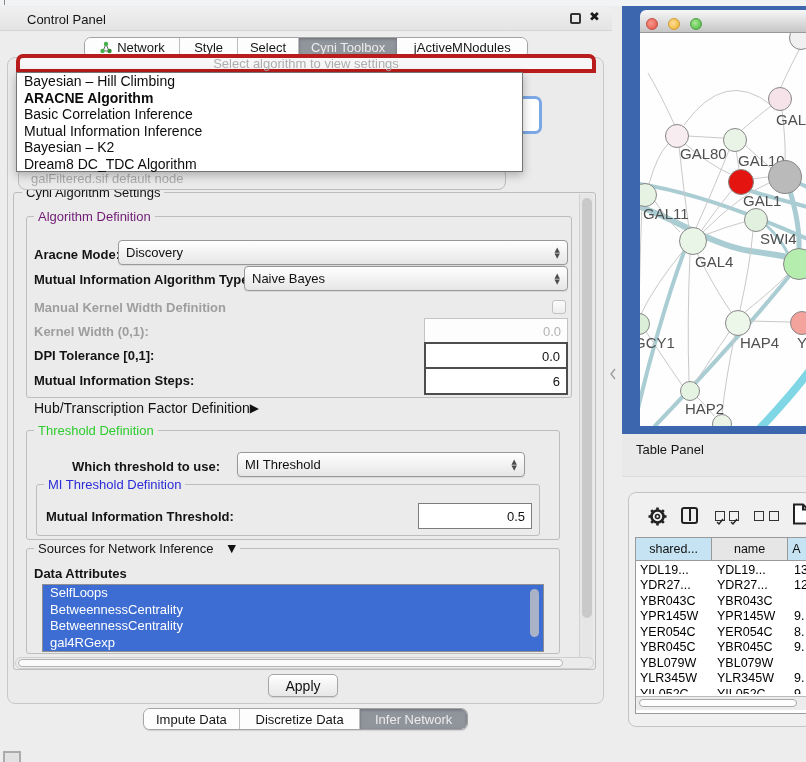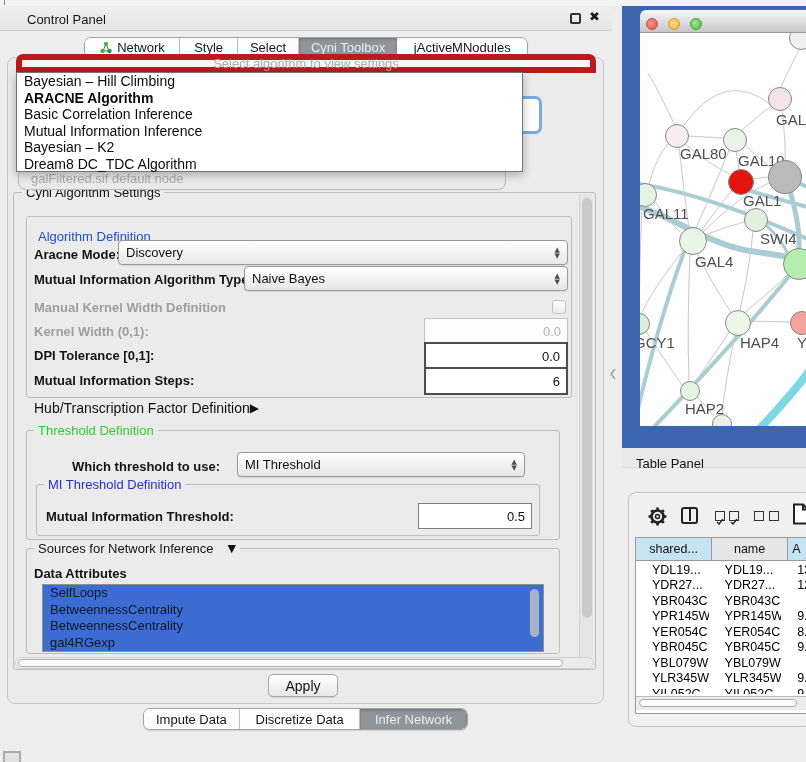--- a/index.html
+++ b/index.html
@@ -24,27 +24,27 @@
   .tabbar{display:flex;border:1px solid #a3a3a3;border-radius:7px;overflow:hidden;
           background:#fdfdfd;box-shadow:0 1px 1px rgba(0,0,0,.12);}
   .tab{display:flex;align-items:center;justify-content:center;font-size:13px;color:#161616;
        background:#fdfdfd;border-right:1px solid #bdbdbd;gap:4px;}
   .tab:last-child{border-right:none;}
   .tab.sel{background:#90949b;color:#ececec;border-right:none;box-shadow:inset 0 1px 3px rgba(0,0,0,.25);}
   .popup{background:#fff;border:1px solid #757575;box-shadow:0 3px 9px rgba(0,0,0,.28);}
   .pitem{height:16.6px;line-height:16.6px;font-size:14px;padding-left:7px;color:#0c0c0c;white-space:nowrap;}
   .pitem.bold{font-weight:bold;}
   .listbox{background:#fff;border:1px solid #8f8f8f;overflow:hidden;}
-  .litem{height:16.5px;line-height:16.5px;padding-left:7px;font-size:13px;color:#0f172a;
+  .litem{height:16.5px;line-height:16.5px;padding-left:7px;font-size:13px;color:#ffffff;
          background:#3d6cd2;white-space:nowrap;}
   .thumb{position:absolute;background:#c9c9c9;border-radius:5px;}
   .gnode{position:absolute;border:1px solid #878787;border-radius:50%;}
   .glabel{position:absolute;font-size:15px;color:#4f4f4f;white-space:nowrap;}
   .trow{display:flex;height:15.5px;align-items:center;}
-  .tcell{font-size:12.5px;color:#000;overflow:hidden;white-space:nowrap;padding-left:4px;box-sizing:border-box;margin-left:12px;}
+  .tcell{font-size:12.5px;color:#000;overflow:hidden;white-space:nowrap;padding-left:4px;box-sizing:border-box;}
   .c0{width:77px;}.c1{width:77px;}.c2{width:18px;}
   .hcell{display:flex;align-items:center;justify-content:center;font-size:12.5px;color:#111;
          border-right:1px solid #9a9a9a;box-sizing:border-box;height:100%;overflow:hidden;white-space:nowrap;}
   .tri{font-family:"DejaVu Sans",sans-serif;}
 </style>
 </head>
 <body>
 
 <div class="abs" style="left:0;top:0;width:806px;height:6px;background:#f2f3f5;"></div>
 <div class="abs" style="left:4px;top:0;width:1px;height:5px;background:#8a8a8a;"></div>
@@ -78,21 +78,21 @@
   </div>
 
   <div class="abs" style="left:0;top:1px;width:612px;height:24px;background:linear-gradient(#f0f0f0,#e4e4e4);border-bottom:1px solid #d4d4d4;">
     <div class="abs n13" style="left:27px;top:5px;">Control Panel</div>
     <div class="abs" style="left:570px;top:6px;width:11px;height:11px;border:2px solid #333;border-radius:2px;"></div>
     <div class="abs" style="left:589px;top:2px;font-size:13px;font-weight:bold;color:#1a1a1a;font-family:'DejaVu Sans',sans-serif;">✖</div>
   </div>
 
   <div class="abs" style="left:7px;top:51px;width:597px;height:647px;background:#ebebeb;border:1px solid #c8c8c8;border-radius:8px;"></div>
 
-  <div class="abs" style="left:16px;top:48px;width:580px;height:19px;background:#f7f7f7;border:6px solid #b91c1c;border-radius:7px 7px 0 0;display:flex;align-items:center;justify-content:center;z-index:8;">
+  <div class="abs" style="left:16px;top:48px;width:580px;height:19px;background:#f7f7f7;border:4px solid #b91c1c;border-radius:7px 7px 0 0;display:flex;align-items:center;justify-content:center;z-index:8;">
     <span style="font-size:13px;color:#aeaeae;">Select algorithm to view settings</span>
   </div>
 
   <div class="abs" style="left:510px;top:90px;width:32px;height:38px;border:3px solid #7ba8e4;border-radius:7px;background:#fff;z-index:6;"></div>
 
   <div class="abs" style="left:18px;top:161px;width:488px;height:23px;border:1px solid #bcbcbc;border-radius:8px;background:#eaeaea;z-index:6;display:flex;align-items:center;">
     <span style="font-size:13px;color:#ababab;padding-left:12px;">galFiltered.sif default node</span>
   </div>
 
   <div class="abs popup" style="left:16px;top:66px;width:507px;height:100px;z-index:10;">
@@ -105,21 +105,21 @@
   </div>
 
   <div class="abs grp" style="left:13px;top:186px;width:583px;height:478px;"></div>
   <div class="grp-title abs" style="left:22px;top:179px;color:#141414;">Cyni Algorithm Settings</div>
 
   <div class="abs" style="left:579px;top:188px;width:14px;height:472px;background:#e6e6e6;border-left:1px solid #d2d2d2;border-radius:0 3px 3px 0;">
     <div class="thumb" style="left:2px;top:4px;width:10px;height:420px;"></div>
   </div>
 
   <div class="abs grp" style="left:26px;top:210px;width:546px;height:182px;"></div>
-  <div class="grp-title abs" style="left:34px;top:203px;color:#1d4ed8;margin-top:20px;">Algorithm Definition</div>
+  <div class="grp-title abs" style="left:34px;top:203px;color:#701a75;">Algorithm Definition</div>
 
   <div class="abs b13" style="left:34px;top:241px;">Aracne Mode:</div>
   <div class="abs combo" style="left:118px;top:234px;width:450px;height:25px;">
     <span>Discovery</span>
     <span class="stepper">
         <span>▲</span>
         <span>▼</span>
       </span>
   </div>
 
@@ -296,21 +296,21 @@
           <div class="glabel" style="left: 157px; top: 301px;">Y</div>
           <div class="gnode" style="left: 40px; top: 348px; width: 18px; height: 18px; background: rgb(229, 243, 226);"></div>
           <div class="glabel" style="left: 45px; top: 367px;">HAP2</div>
           <div class="gnode" style="left: 72px; top: 381px; width: 18px; height: 18px; background: rgb(233, 244, 231);"></div>
         </div>
     </div>
   </div>
 </div>
 <div class="abs" style="left:622px;top:452px;width:184px;height:6px;background:#9faecb;"></div>
 
-<div class="abs" style="left:622px;top:448px;width:184px;height:20px;background:#e9e9e9;border-bottom:1px solid #dcdcdc;">
+<div class="abs" style="left:622px;top:434px;width:184px;height:43px;background:#e9e9e9;border-bottom:1px solid #dcdcdc;">
   <span class="abs n13" style="left:14px;top:8px;">Table Panel</span>
 </div>
 
 <div class="abs" style="left:628px;top:492px;width:184px;height:235px;background:#f0f0f0;border:1px solid #c3c3c3;border-radius:8px;">
 
   <svg class="abs" style="left:18px;top:13px;" width="21" height="21" viewBox="0 0 21 21">
     <g stroke="#222" stroke-width="2.6">
       <line x1="10.5" y1="1.5" x2="10.5" y2="19.5"></line>
       <line x1="1.5" y1="10.5" x2="19.5" y2="10.5"></line>
       <line x1="4.2" y1="4.2" x2="16.8" y2="16.8"></line>

